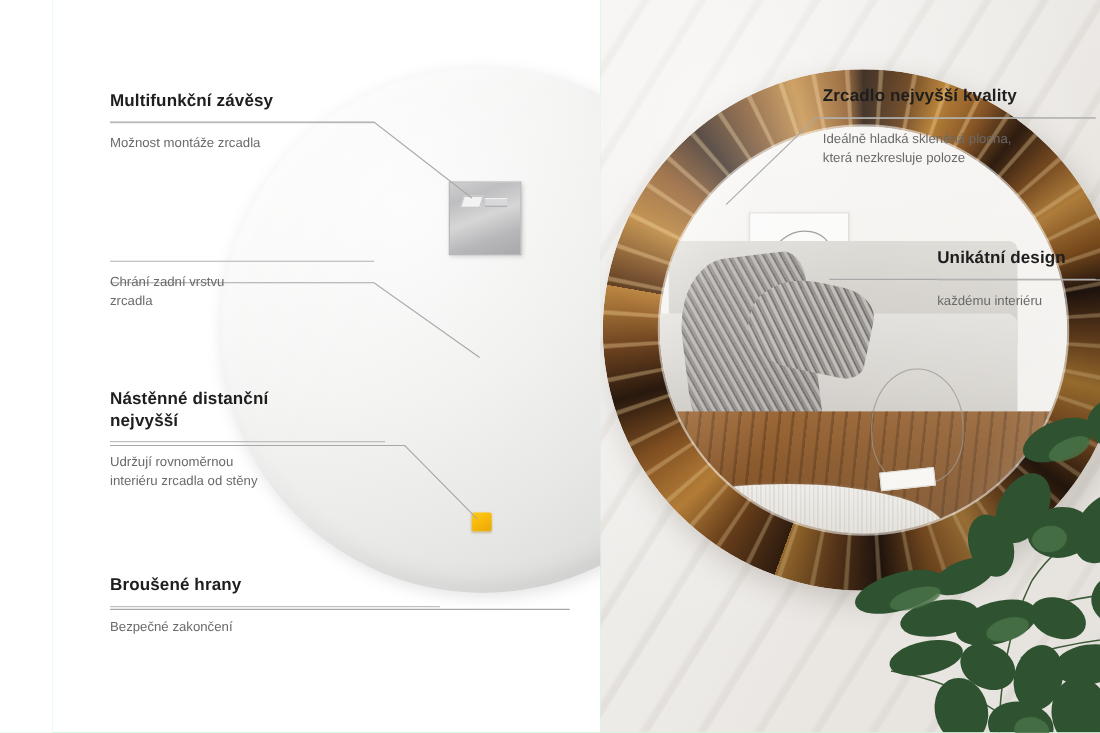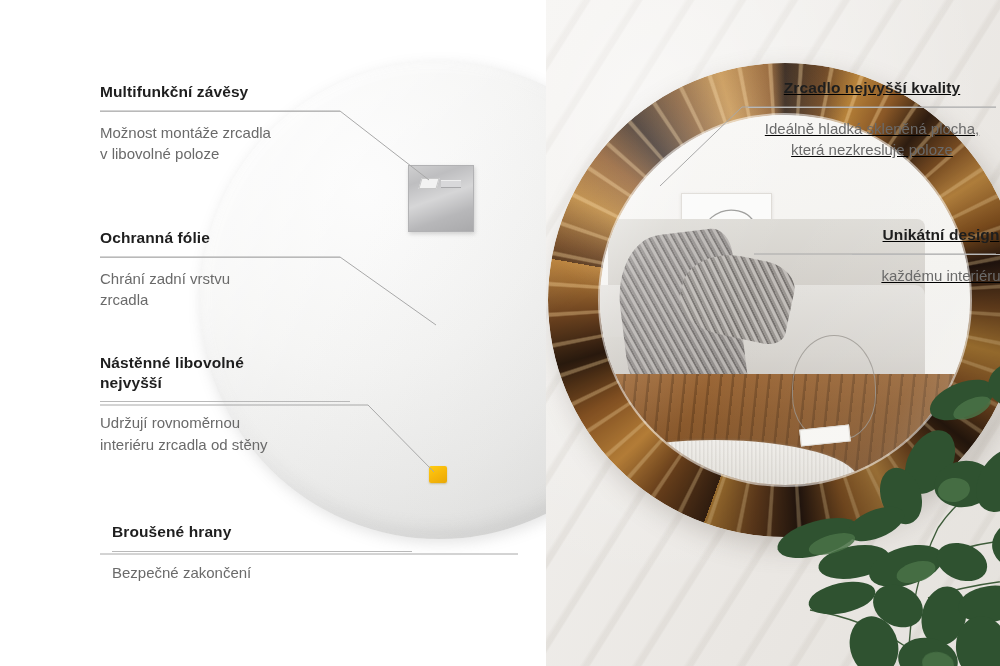--- a/index.html
+++ b/index.html
@@ -296,31 +296,31 @@
     letter-spacing: 0.1px;
     line-height: 1.26;
   }
   .callout .rule {
     height: 1px;
     background: #b9b9b9;
     margin: 9px 0 10px 0;
   }
   .callout p {
     margin: 0;
-    font-size: 15px;
+    font-size: 12px;
     color: #6a6a6a;
     line-height: 1.45;
     font-weight: normal;
   }
-  .callout.right { text-align: center; text-decoration: underline; }
+  .callout.right { text-align: left; }
 
   .c1 { left: 52px; top: 82px;  width: 240px; }
   .c2 { left: 52px; top: 228px; width: 240px; }
   .c3 { left: 52px; top: 353px; width: 250px; }
-  .c4 { left: 64px; top: 522px; width: 300px; }
+  .c4 { left: 52px; top: 522px; width: 300px; }
   .r1 { left: 700px; top: 78px;  width: 248px; }
   .r2 { left: 804px; top: 225px; width: 178px; }
 
   
   .leaders {
     position: absolute;
     left: 0; top: 0;
     width: 1000px; height: 666px;
     pointer-events: none;
   }
@@ -438,32 +438,30 @@
     <path d="M52 405 L320 405 L386 472"></path>
     <path d="M52 554 L470 554"></path>
     <path d="M948 107 L694 107 L612 186"></path>
     <path d="M948 254 L706 254"></path>
   </svg>
 
   <div class="callout c1">
     <h3>Multifunkční závěsy</h3>
     <div class="rule"></div>
     <p>Možnost montáže zrcadla</p>
-    <p>v libovolné poloze</p>
   </div>
 
   <div class="callout c2">
-    <h3>Ochranná fólie</h3>
     <div class="rule"></div>
     <p>Chrání zadní vrstvu</p>
     <p>zrcadla</p>
   </div>
 
   <div class="callout c3">
-    <h3>Nástěnné libovolné</h3>
+    <h3>Nástěnné distanční</h3>
     <h3>nejvyšší</h3>
     <div class="rule"></div>
     <p>Udržují rovnoměrnou</p>
     <p>interiéru zrcadla od stěny</p>
   </div>
 
   <div class="callout c4">
     <h3>Broušené hrany</h3>
     <div class="rule"></div>
     <p>Bezpečné zakončení</p>

